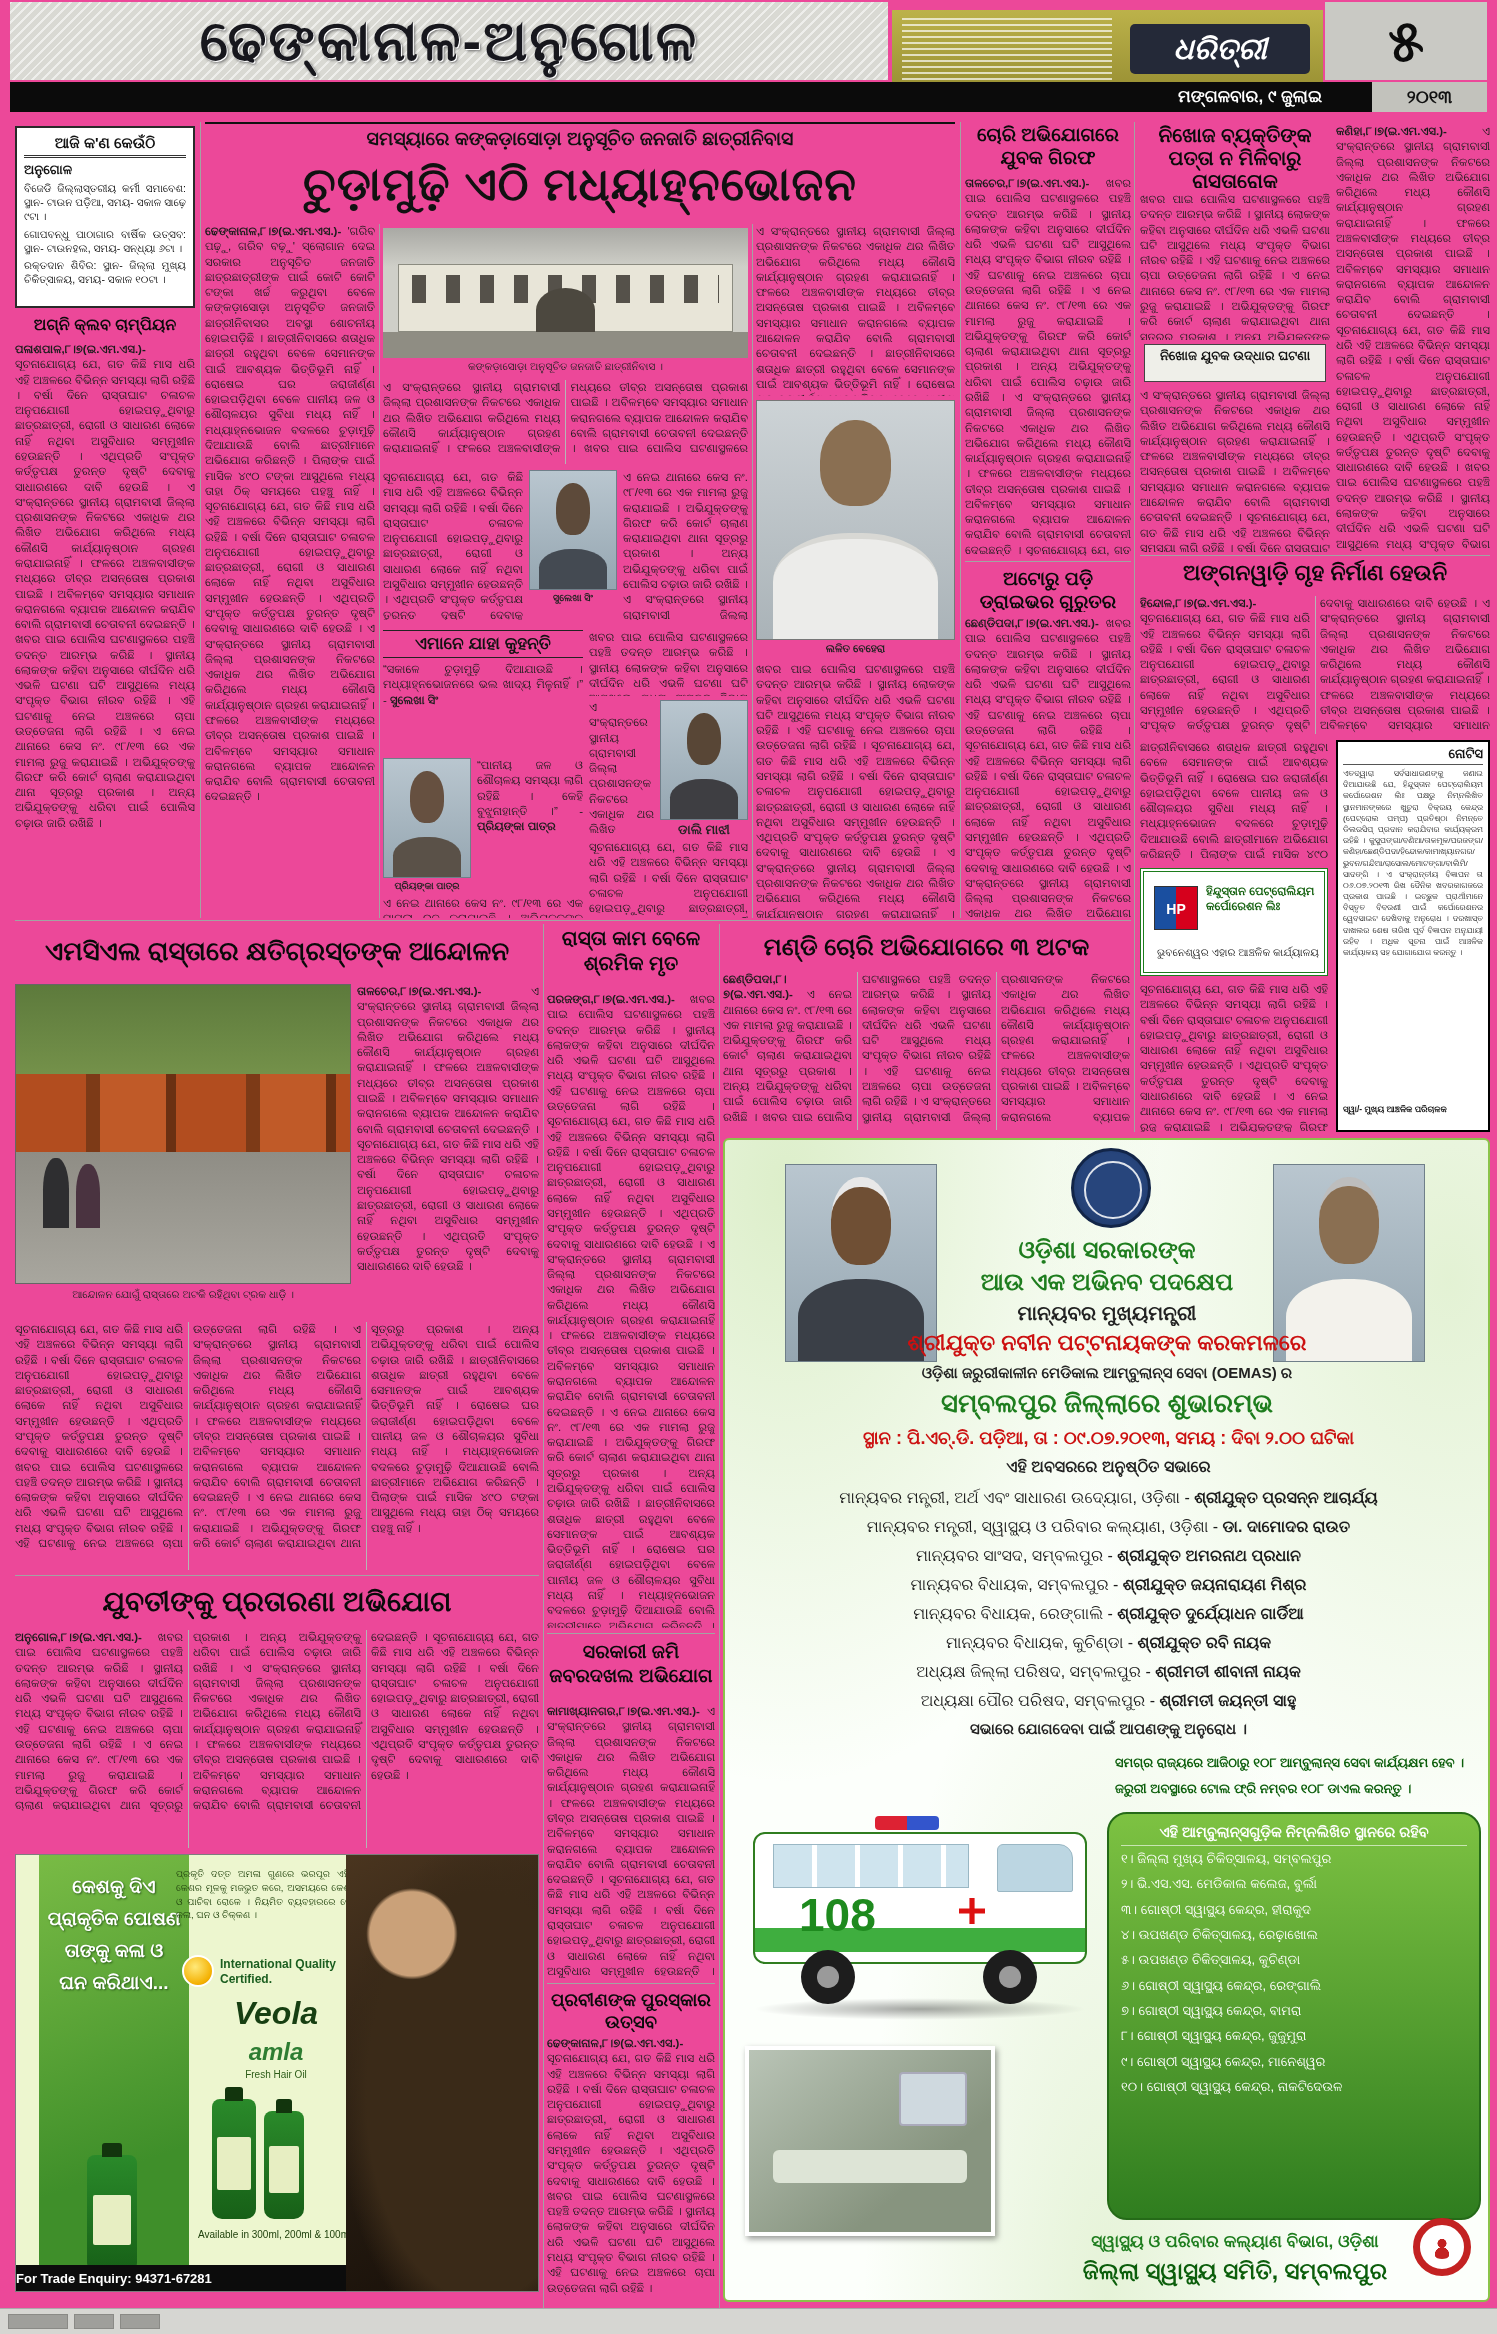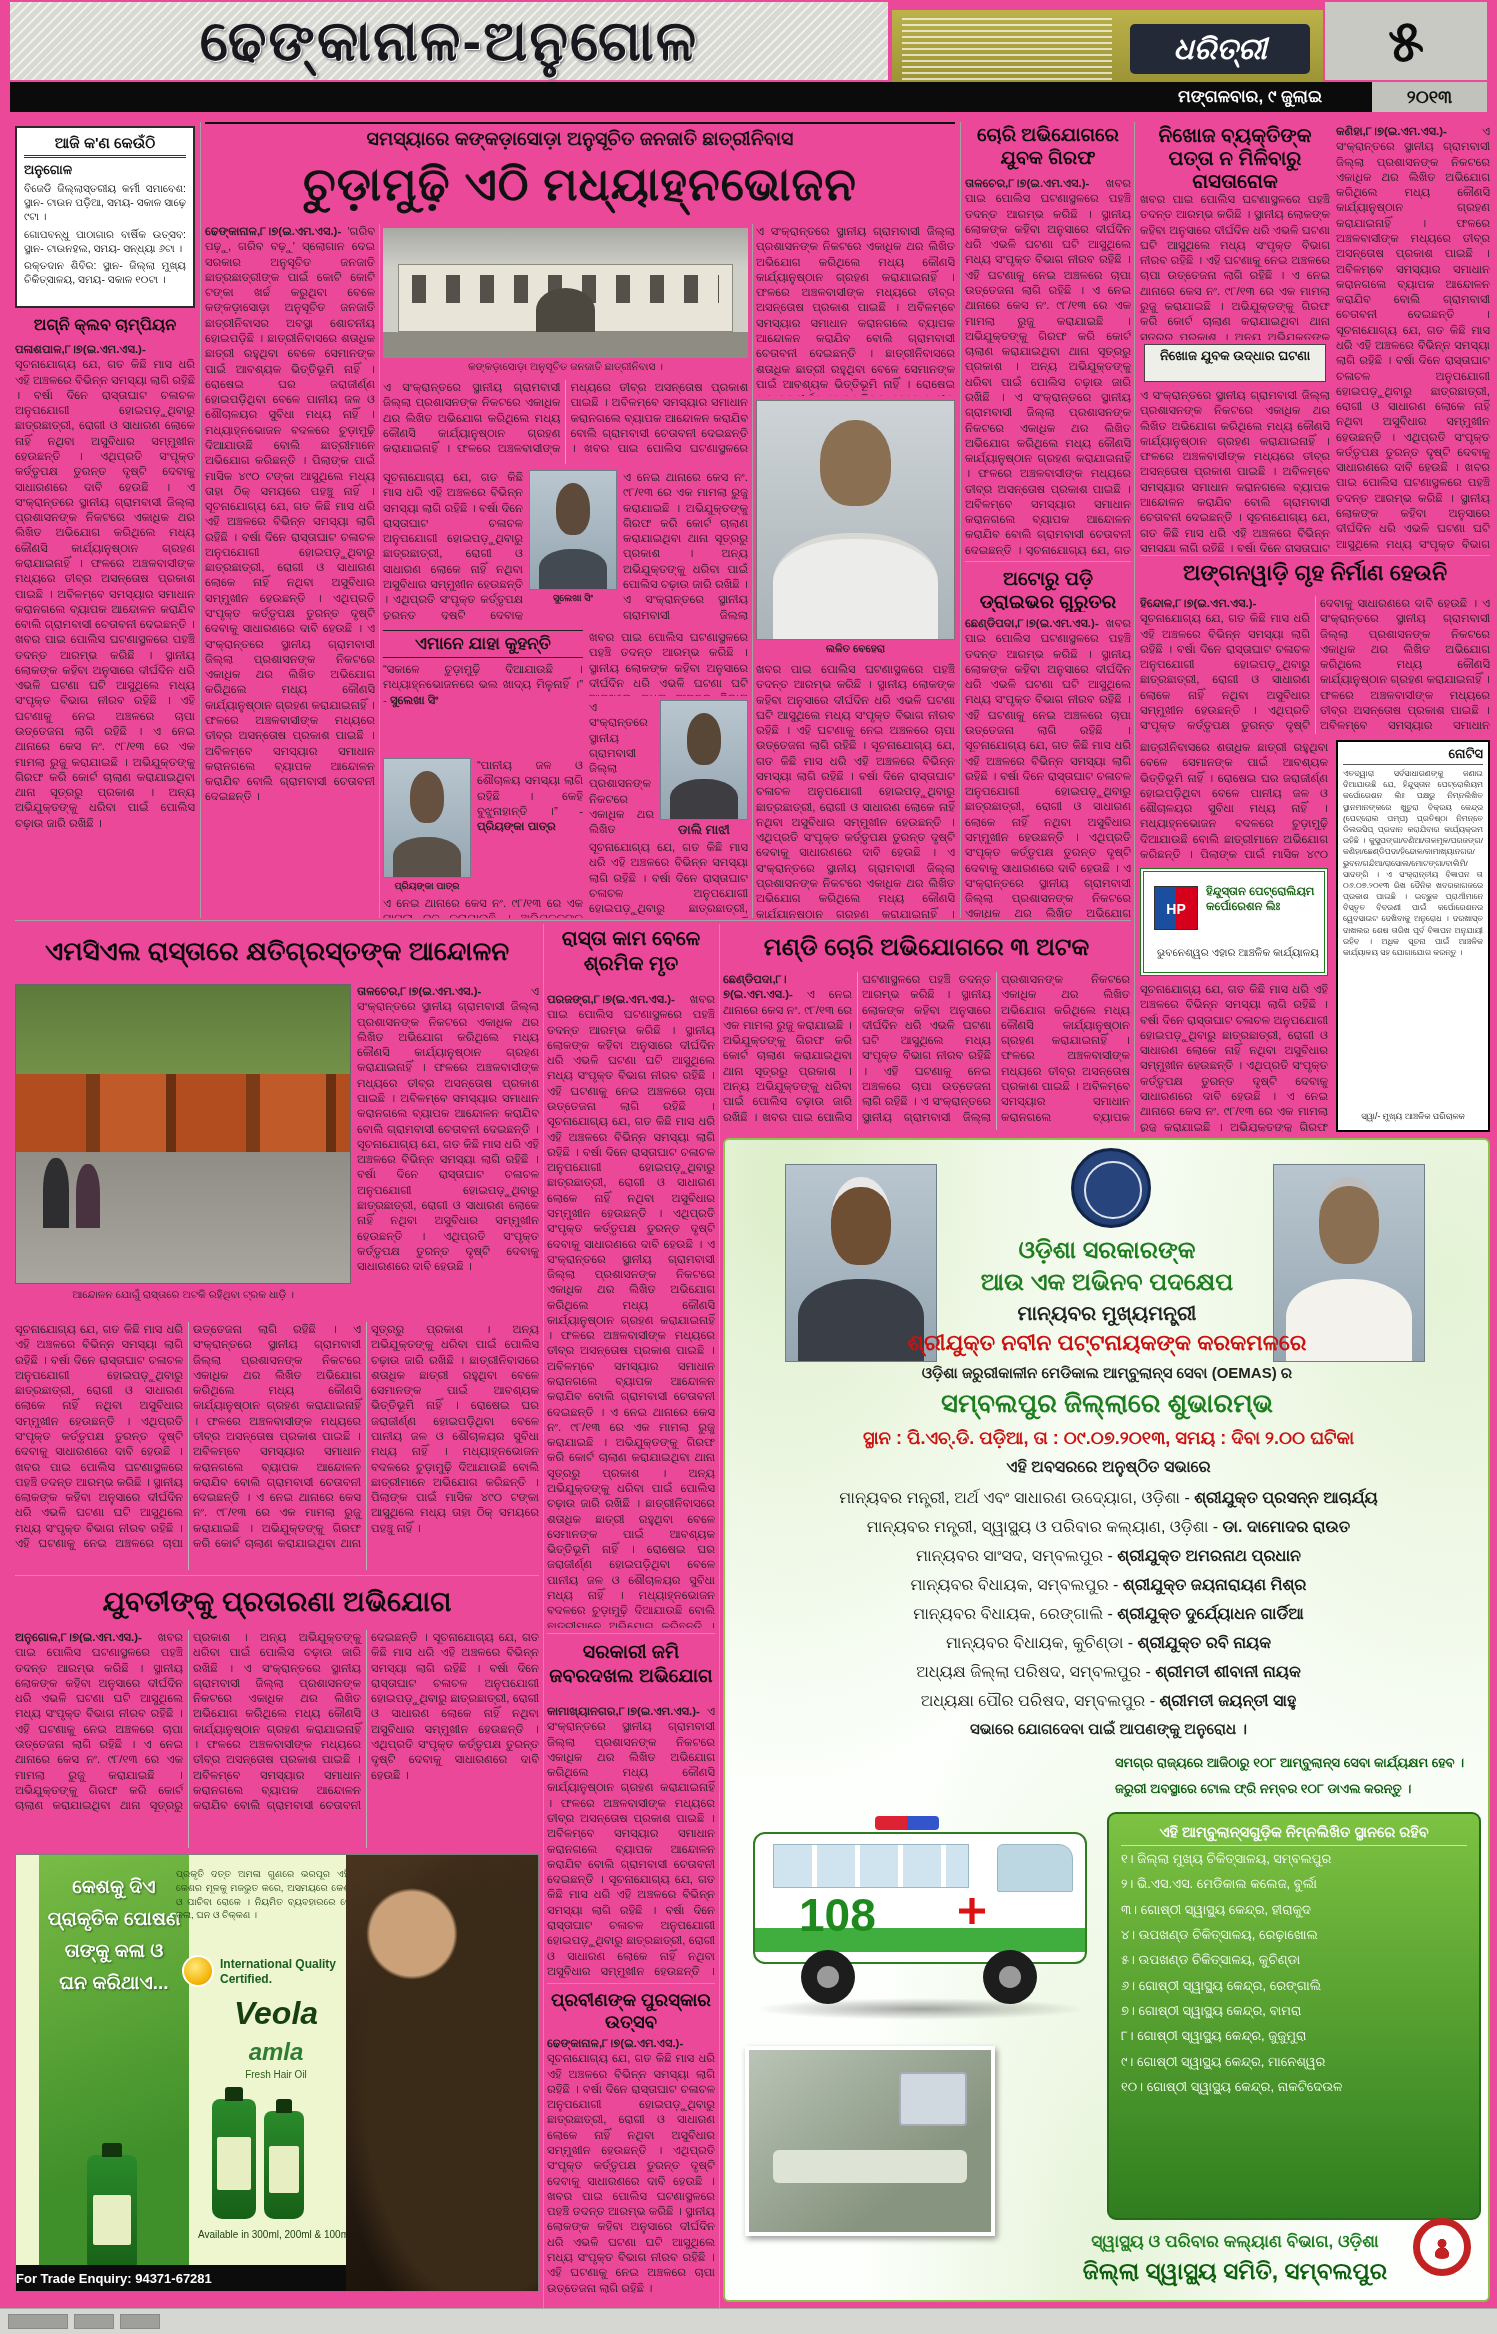--- a/index.html
+++ b/index.html
@@ -31,33 +31,33 @@
   .kicker{border-top:2px solid #111;font-size:19px;font-weight:bold;text-align:center;line-height:30px;overflow:hidden;}
   .mainhead{font-size:46px;font-weight:900;text-align:center;line-height:60px;letter-spacing:1px;overflow:hidden;}
   .subhead{border-top:1.5px solid #222;border-bottom:1.5px solid #222;font-size:17px;font-weight:bold;text-align:center;line-height:26px;}
   .inset{border:1.5px solid #444;background:#efefe9;font-size:13px;font-weight:bold;text-align:center;line-height:1.3;padding:3px;}
   .hpbox{border:4px double #1c7c1c;background:#fff;}
   .hplogo{background:linear-gradient(90deg,#1a4fa0 50%,#d6001c 50%);color:#fff;font-weight:900;font-size:14px;
           text-align:center;line-height:44px;border:1px solid #333;}
   .noticebox{border:2px solid #000;background:#fff;padding:4px 5px;overflow:hidden;}
   .notitle{font-size:13px;font-weight:bold;text-align:right;border-bottom:1px solid #555;padding-bottom:2px;}
   .nobody{font-size:8px;line-height:1.4;text-align:justify;color:#222;}
-  .nosign{font-size:8.5px;font-weight:normal;text-align:center;margin-top:13px;}
+  .nosign{font-size:8.5px;font-weight:bold;text-align:left;margin-top:6px;}
   .oemas{border:2px solid #8bc34a;border-radius:6px;
          background:
           radial-gradient(ellipse at 8% 4%,rgba(139,195,74,.28),transparent 38%),
           radial-gradient(ellipse at 95% 12%,rgba(139,195,74,.22),transparent 40%),
           radial-gradient(ellipse at 50% 100%,rgba(139,195,74,.20),transparent 45%),
           #fcfffb;}
   .og{color:#1e7d1e;font-weight:900;text-align:center;overflow:hidden;}
   .ok1{color:#222;font-weight:bold;text-align:center;overflow:hidden;}
   .ored{color:#cc1111;font-weight:900;text-align:center;overflow:hidden;}
   .oline{font-size:16px;line-height:1.45;text-align:center;color:#1b1b1b;overflow:hidden;}
   .oline b{font-weight:900;}
-  .gpanel{border-radius:9px;background:linear-gradient(#7dc242,#2f7d1f);border:2px solid #256a18;padding:10px 12px;overflow:hidden;}
+  .gpanel{border-radius:20px;background:linear-gradient(#7dc242,#2f7d1f);border:2px solid #256a18;padding:10px 12px;overflow:hidden;}
   .gpanel-h{color:#fff;font-weight:bold;font-size:14.5px;text-align:center;border-bottom:1px solid rgba(255,255,255,.6);padding-bottom:4px;}
   .pitem{color:#fff;font-size:13px;line-height:1.95;white-space:nowrap;overflow:hidden;}
   .gnote{color:#0b5e0b;font-weight:bold;font-size:13px;line-height:1.4;overflow:hidden;}
   .amb-body{background:#fff;border:2px solid #2f7d1f;border-radius:12px;}
   .amb-stripe{background:#3fae3f;}
   .amb-win{background:#cfe4ee;background-image:repeating-linear-gradient(90deg,transparent 0 38px,#fff 38px 43px);border:1px solid #9ab7c4;}
   .amb-shield{background:#bcd6e2;border:1px solid #9ab7c4;border-radius:6px 14px 2px 2px;}
   .wheel{background:#1d1d1d;border-radius:50%;}
   .hub{background:#9a9a9a;border-radius:50%;}
   .amb-108{color:#1e8a1e;font-weight:900;font-size:46px;line-height:1;}

